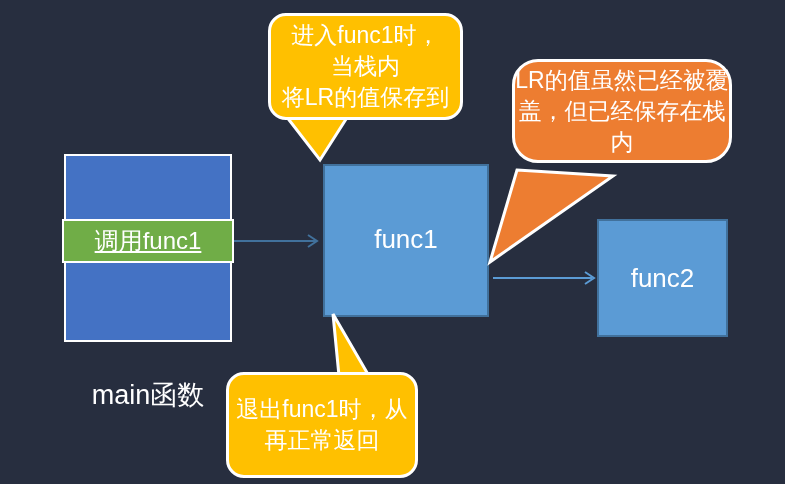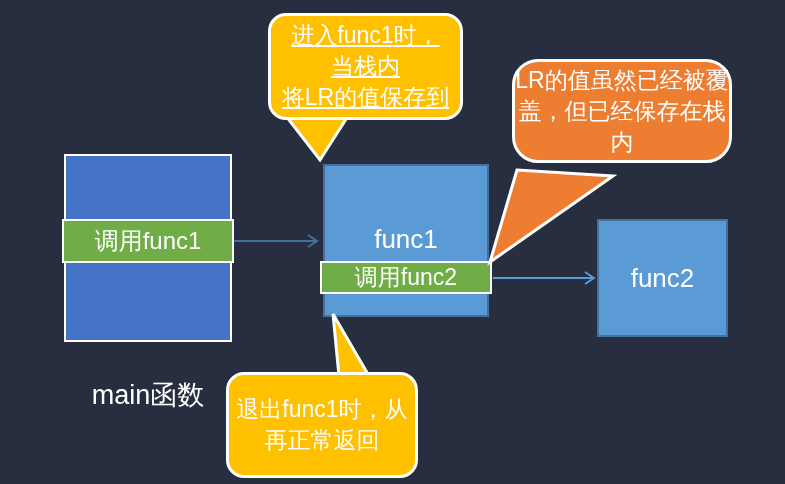--- a/index.html
+++ b/index.html
@@ -23,20 +23,21 @@
     border:2px solid var(--white);
   }
   .main-band{
     position:absolute;
     left:62px;top:219px;width:172px;height:44px;
     background:var(--green);
     border:2px solid var(--white);
     display:flex;align-items:center;justify-content:center;
     color:var(--white);font-size:24px;
     z-index:2;
+    text-decoration:underline;
   }
   .main-caption{
     position:absolute;
     left:40px;top:352px;width:216px;
     text-align:center;
     color:var(--white);font-size:27px;
     z-index:2;
     margin-top:25px;
   }
   .func1-box{
@@ -84,40 +85,37 @@
     border:3px solid var(--white);
     border-radius:18px;
     color:var(--white);
     text-align:center;
     font-size:23px;line-height:31px;
     z-index:4;
     display:flex;flex-direction:column;justify-content:center;
   }
   .bubble-yellow{background:var(--yellow);}
   .bubble-orange{background:var(--orange);}
-  .bubble-enter{left:268px;top:13px;width:195px;height:107px;text-decoration:underline;}
+  .bubble-enter{left:268px;top:13px;width:195px;height:107px;}
   .bubble-overwrite{left:512px;top:59px;width:220px;height:104px;border-radius:26px;}
   .bubble-exit{left:226px;top:372px;width:192px;height:106px;}
 </style>
 </head>
 <body>
 
 <div class="stage">
 
   <div class="box main-box"></div>
   <div class="main-band">
     <span>调用func1</span>
   </div>
   <div class="main-caption">main函数</div>
 
   <div class="box func1-box"></div>
   <div class="func1-label">func1</div>
-  <div class="func1-band">
-    <span>调用func2</span>
-  </div>
 
   <div class="box func2-box">
     <span>func2</span>
   </div>
 
   <svg class="overlay" viewBox="0 0 785 484">
 
     <path class="arrow-dark" d="M234,241 H316"></path>
     <path class="arrow-dark" d="M308,235 L317,241 L308,247"></path>
 

